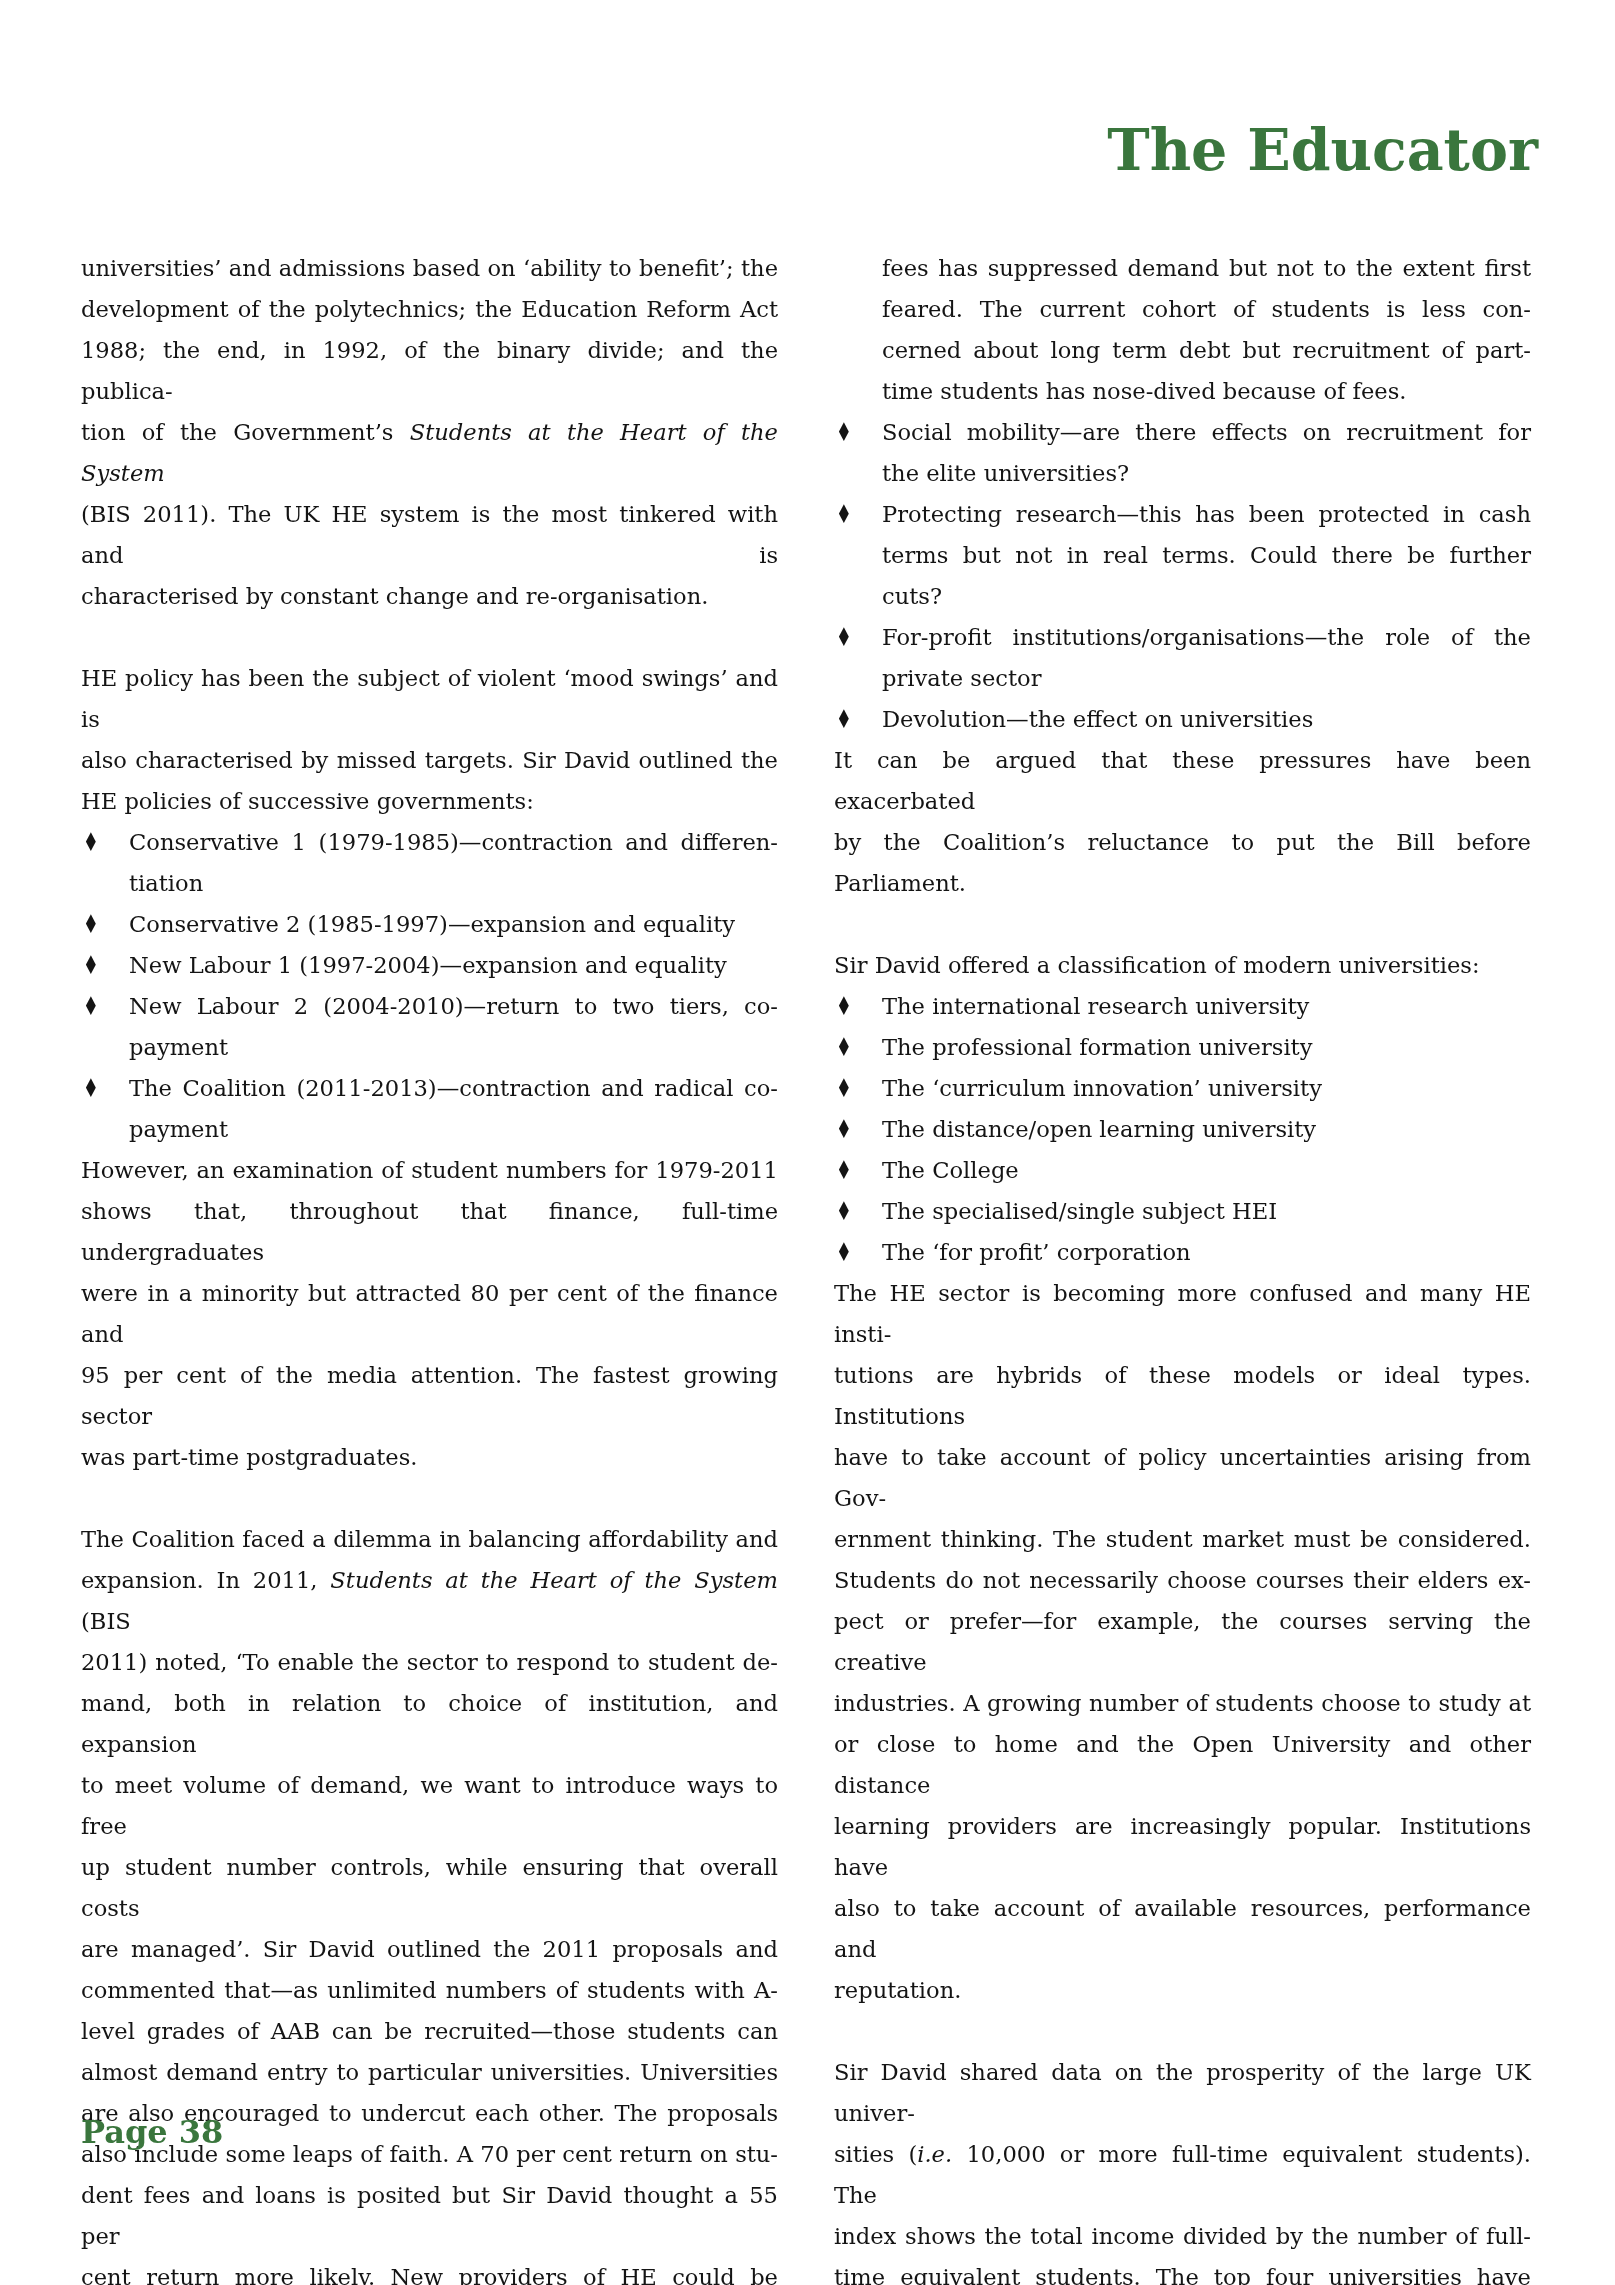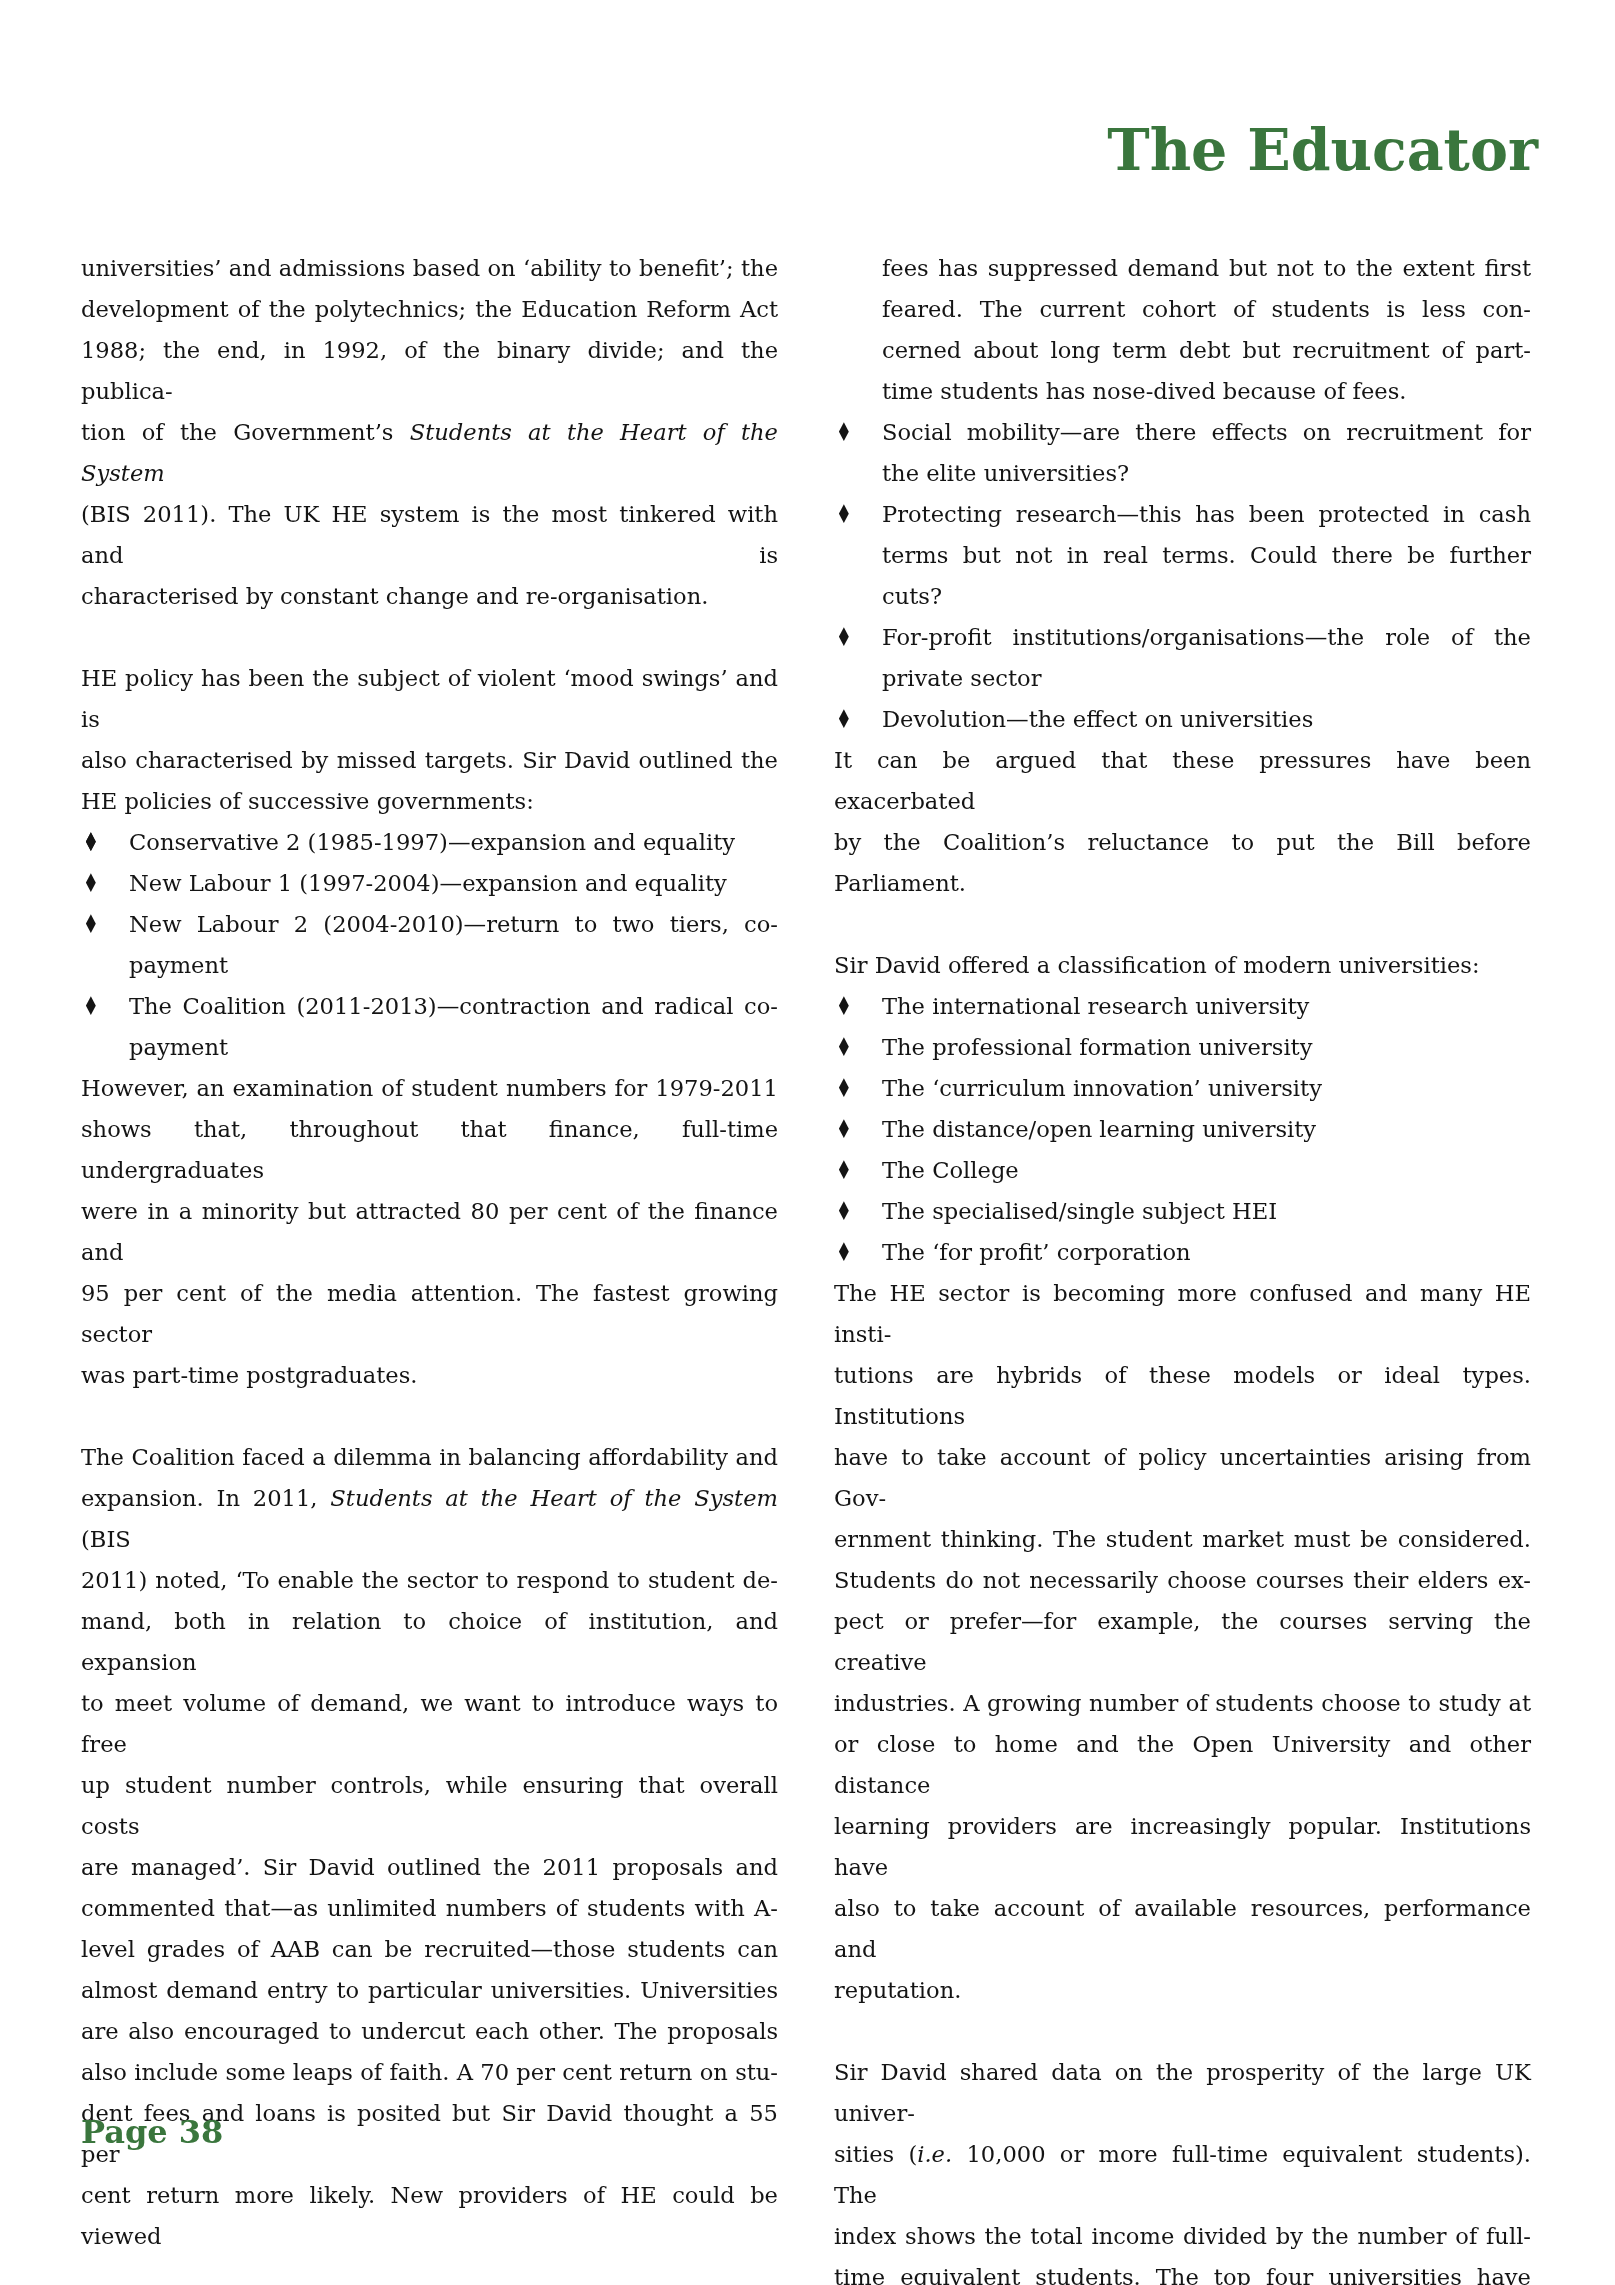--- a/index.html
+++ b/index.html
@@ -80,20 +80,22 @@
       <div class="line last">characterised by constant change and re-organisation.</div>
     </div>
     <div class="gap"></div>
     <div class="para">
       <div class="line">HE policy has been the subject of violent ‘mood swings’ and is</div>
       <div class="line">also characterised by missed targets. Sir David outlined the</div>
       <div class="line last">HE policies of successive governments:</div>
     </div>
     <div class="bullet-block">
       <span class="bullet-glyph">♦</span>
+      <div class="line">Conservative 1 (1979-1985)—contraction and differen-</div>
+      <div class="line last">tiation</div>
     </div>
     <div class="bullet-block">
       <span class="bullet-glyph">♦</span>
       <div class="line last">Conservative 2 (1985-1997)—expansion and equality</div>
     </div>
     <div class="bullet-block">
       <span class="bullet-glyph">♦</span>
       <div class="line last">New Labour 1 (1997-2004)—expansion and equality</div>
     </div>
     <div class="bullet-block">

